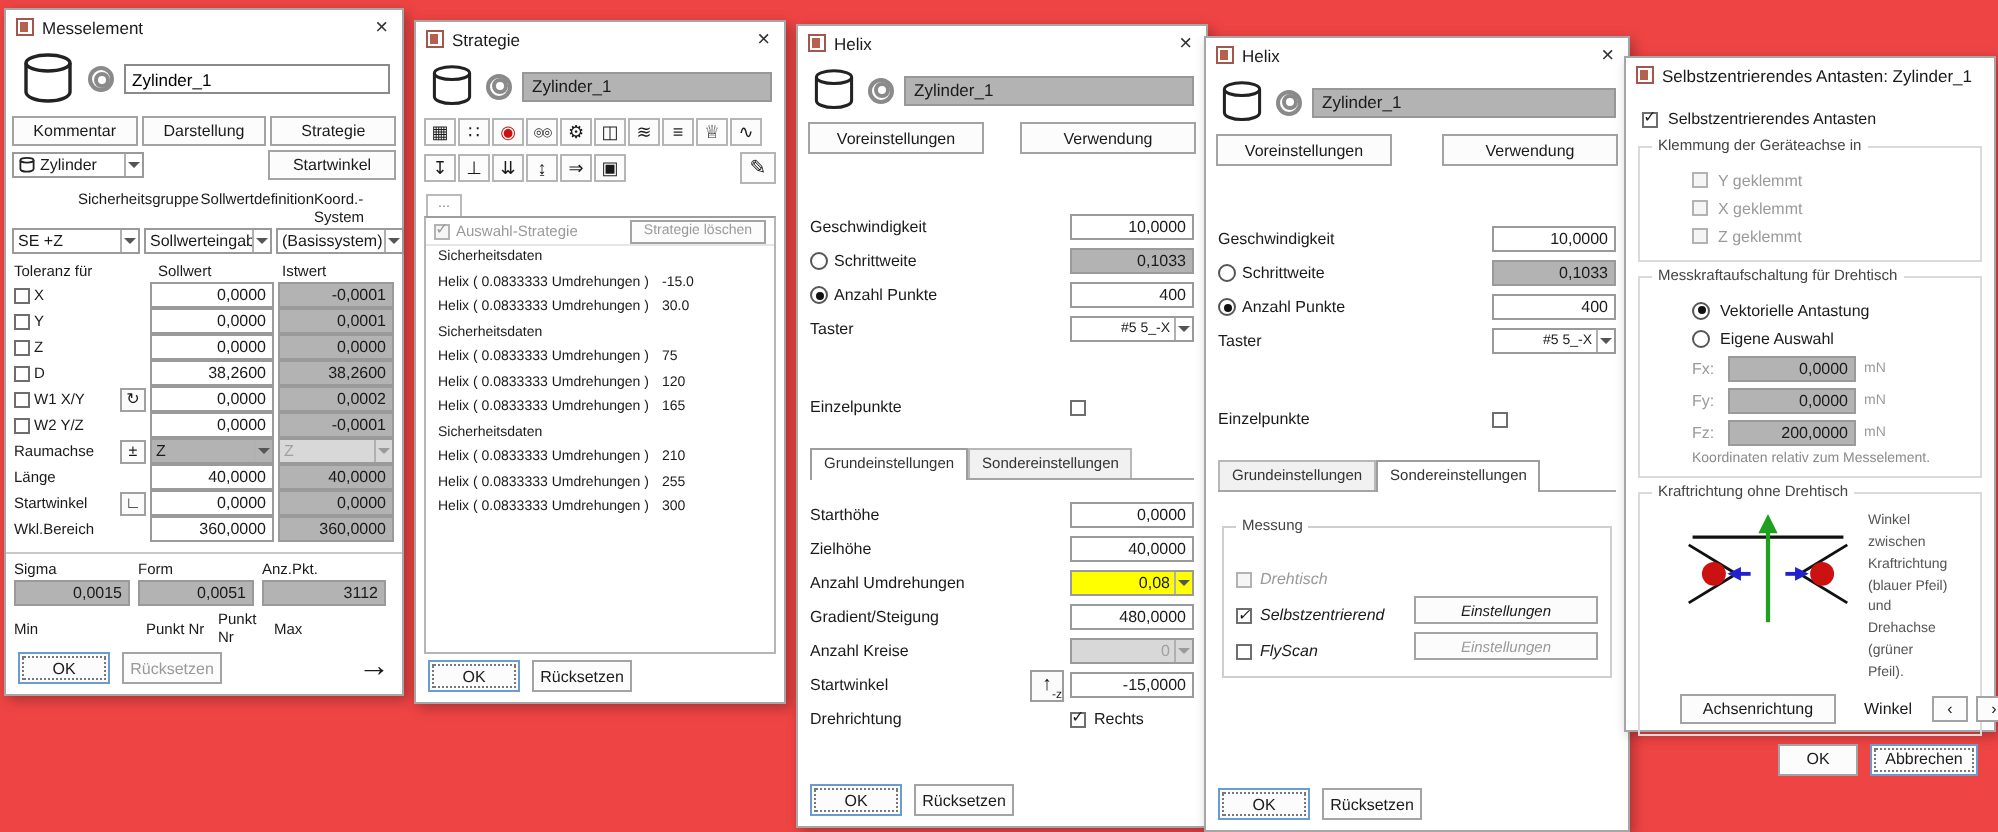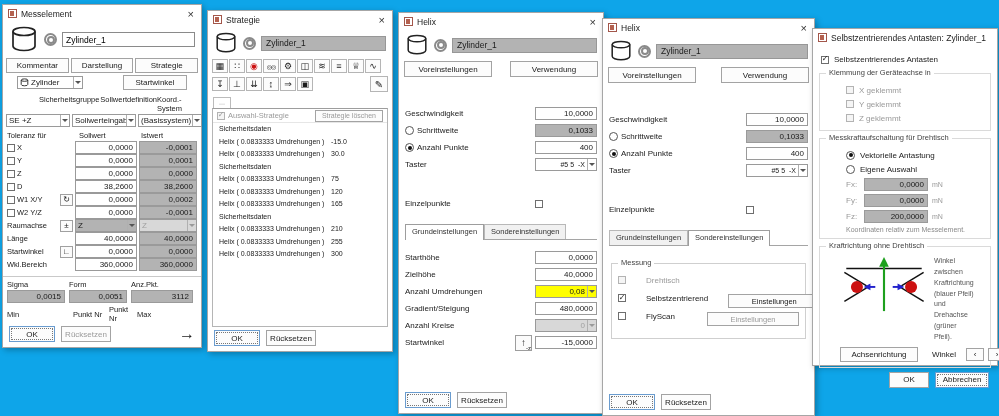--- a/index.html
+++ b/index.html
@@ -1,18 +1,18 @@
 <!DOCTYPE html>
 <html><head>
 <meta charset="utf-8">
 <style>
   * { box-sizing:border-box; margin:0; padding:0; }
   html,body { background:#e9e9e9; }
   body { font-family:"Liberation Sans", sans-serif; color:#1a1a1a; }
-  .stage { position:relative; width:999px; height:416px; background:#0ea5e9; overflow:hidden; }
+  .stage { position:relative; width:999px; height:416px; background:#ef4444; overflow:hidden; }
 
   .dlg { position:absolute; background:#fff; border:1px solid #a6a6a6;
          box-shadow:2px 2px 6px rgba(0,0,0,.28); display:flex; flex-direction:column; }
   #d1 { left:2px;  top:4px;  width:200px; height:344px; z-index:1; }
   #d2 { left:207px; top:10px; width:186px; height:342px; z-index:2; }
   #d3 { left:398px; top:12px; width:206px; height:402px; z-index:3; }
   #d4 { left:602px; top:18px; width:213px; height:398px; z-index:4; }
   #d5 { left:812px; top:28px; width:186px; height:338px; z-index:5; }
 
   .tbar { height:17px; min-height:17px; display:flex; align-items:center; gap:4px;
@@ -57,21 +57,21 @@
          display:flex; align-items:center; justify-content:center; }
   .rad.on::after { content:""; width:4px; height:4px; background:#111; border-radius:50%; }
 
   .lab { font-size:8px; white-space:nowrap; }
   .lab.dis { color:#9a9a9a; }
   .sp { flex:1; }
 
   
   .d1-tabs { display:flex; gap:2px; padding:2px 3px 1px; }
   .d1-tabs .btn { flex:1; }
-  .d1-r2 { display:flex; gap:2px; padding:1px 14px; align-items:center; }
+  .d1-r2 { display:flex; gap:2px; padding:1px 3px; align-items:center; }
   .typedd { width:66px; }
   .ausw { width:64px; }
   .d1-lbls { display:flex; padding:4px 4px 1px; font-size:7.5px; }
   .d1-lbls span:nth-child(1){ width:76px;margin-left:32px; } .d1-lbls span:nth-child(2){ width:66px; }
   .d1-dds { display:flex; gap:2px; padding:0 3px; }
   .d1-dds .fld { width:64px; }
   .d1-th { display:flex; padding:4px 4px 1px; font-size:7.5px; }
   .d1-th span:nth-child(1){ width:72px; } .d1-th span:nth-child(2){ width:62px; }
   .trow { display:flex; align-items:center; gap:2px; padding:0 4px; height:14px; }
   .rlab { font-size:7.5px; flex:1; white-space:nowrap; }
@@ -126,21 +126,21 @@
   .tabsrow { display:flex; margin:12px 6px 0; border-bottom:1px solid #a5a5a5; font-size:7.5px; }
   .tab { padding:2px 6px 3px; border:1px solid #b8b8b8; border-bottom:none; background:#f1f1f1;
          color:#333; white-space:nowrap; }
   .tab.on { background:#fff; margin-bottom:-1px; border-color:#9d9d9d; }
   .tabpane { padding:9px 6px 0; }
   .axbtn { flex:none; width:17px; height:16px; border:1px solid #9d9d9d; background:#fbfbfb;
            display:flex; align-items:center; justify-content:center; font-size:10px; font-weight:bold; position:relative; }
   .axbtn .sub { position:absolute; right:0; bottom:-1px; font-size:6px; font-weight:normal; }
   .group { border:1px solid #cfcfcf; margin:8px 2px 0; padding:12px 6px 8px; position:relative; }
   .gtitle { position:absolute; top:-6px; left:6px; background:#fff; padding:0 3px; font-size:7.5px; color:#444; }
-  .grow { display:flex; align-items:flex-start; gap:20px; height:18px; }
+  .grow { display:flex; align-items:flex-end; gap:4px; height:18px;font-style:italic; }
   .grow .btn { margin-left:auto; width:92px; height:14px; font-size:7.5px; }
 
   
   .d5row { display:flex; align-items:center; gap:5px; padding:9px 8px 2px; }
   .fs { border:1px solid #dadada; margin:7px 6px 0; padding:9px 20px 5px; position:relative; }
   .fs .gtitle { font-size:7.5px; }
   .fsrow { display:flex; align-items:center; gap:5px; height:14px; padding-left:6px; }
   .frow5 { display:flex; align-items:center; gap:4px; height:16px; padding-left:6px; }
   .frow5 .fld { width:64px; }
   .note { font-size:7px; color:#8a8a8a; padding:2px 0 0 6px; white-space:nowrap; }
@@ -454,20 +454,27 @@
         </div>
       </div>
       <div class="frow">
         <span class="flab">Startwinkel</span>
         <span class="axbtn">
           <span>↑</span>
           <span class="sub">-z</span>
         </span>
         <div class="fld f62">-15,0000</div>
       </div>
+      <div class="frow">
+        <span class="flab">Drehrichtung</span>
+        <span class="fslot" style="gap:4px; align-items:center;">
+          <span class="cbox on"></span>
+          <span class="lab">Rechts</span>
+        </span>
+      </div>
     </div>
     <div class="ftr">
       <div class="btn okb focus">OK</div>
       <div class="btn rsb">Rücksetzen</div>
     </div>
   </div>
 
   <div class="dlg" id="d4">
     <div class="tbar">
       <span class="appic"></span>
@@ -551,25 +558,25 @@
       <span class="ttl">Selbstzentrierendes Antasten: Zylinder_1</span>
     </div>
     <div class="d5row">
       <span class="cbox on"></span>
       <span class="lab">Selbstzentrierendes Antasten</span>
     </div>
     <div class="fs">
       <span class="gtitle">Klemmung der Geräteachse in</span>
       <div class="fsrow">
         <span class="cbox dis"></span>
-        <span class="lab dis">X geklemmt</span>
+        <span class="lab dis">Y geklemmt</span>
       </div>
       <div class="fsrow">
         <span class="cbox dis"></span>
-        <span class="lab dis">Y geklemmt</span>
+        <span class="lab dis">X geklemmt</span>
       </div>
       <div class="fsrow">
         <span class="cbox dis"></span>
         <span class="lab dis">Z geklemmt</span>
       </div>
     </div>
     <div class="fs">
       <span class="gtitle">Messkraftaufschaltung für Drehtisch</span>
       <div class="fsrow">
         <span class="rad on"></span>

